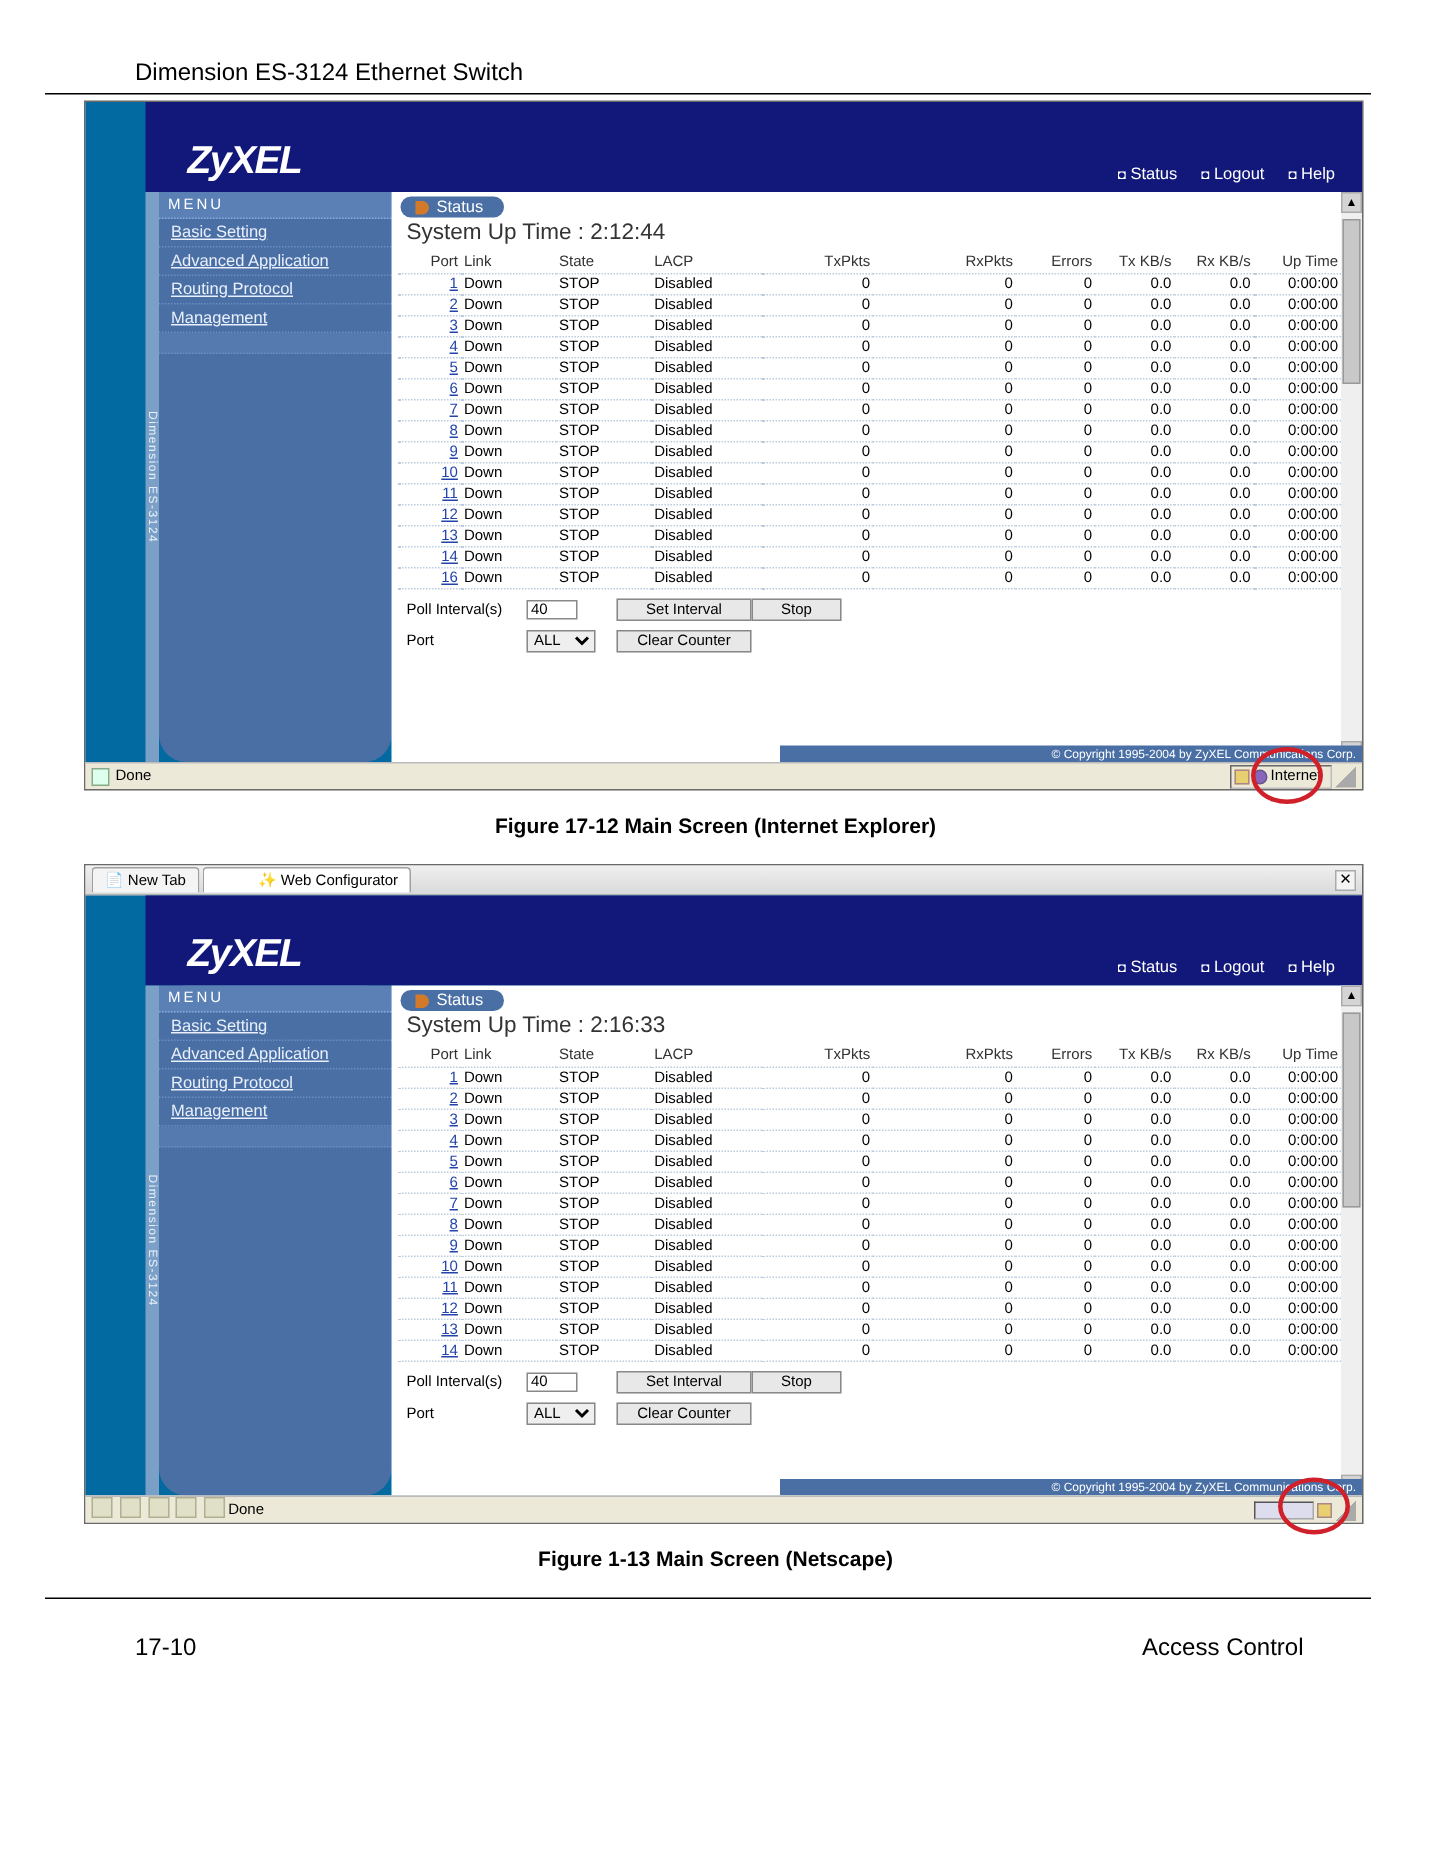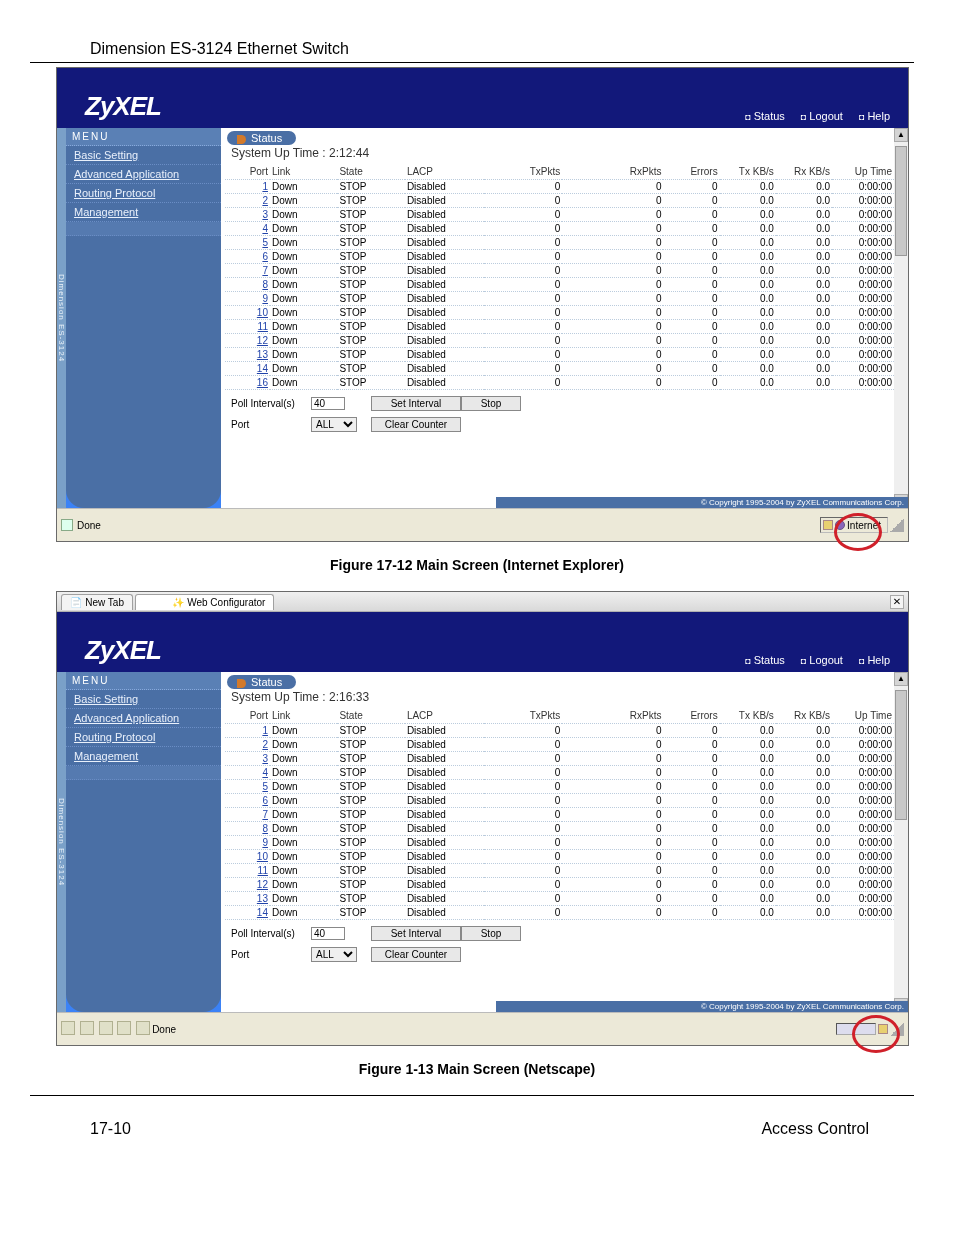--- a/index.html
+++ b/index.html
@@ -64,22 +64,23 @@
     width: 14px; height: 14px;
     border: 1px solid #aaa;
     text-align: center;
     line-height: 12px;
     font-size: 10px;
     background:#f4f4f4;
   }
 
   
   .app {
-    background: #3b82f6;
+    background: #0369a1;
     position: relative;
+    padding-left: 40px;
   }
   .banner {
     background: #12187a;
     color: #fff;
     height: 60px;
     display: flex;
     align-items: flex-end;
     justify-content: space-between;
     padding: 0 18px 6px 28px;
   }
@@ -173,21 +174,21 @@
   .status-pill::before{
     content:"";
     display:inline-block;
     width:9px;height:9px;
     background:#d37a2a;
     border-radius:0 5px 5px 0;
     margin-right:5px;
     vertical-align:middle;
   }
   .up-time {
-    font-size: 12px;
+    font-size: 15px;
     color: #333;
     padding: 1px 0 4px 10px;
   }
 
   
   .tbl {
     width: calc(100% - 18px);
     border-collapse: collapse;
     font-size: 10px;
     margin-left: 4px;
@@ -252,21 +253,21 @@
     font-size: 8px;
     color:#fff;
     background:#4a6fa5;
     padding:1px 4px;
     width: 60%;
     text-align:right;
   }
 
   
   .ie-statusbar, .ns-statusbar {
-    height: 33px;
+    height: 18px;
     background: #ece9d8;
     border-top: 1px solid #bbb;
     display:flex;
     align-items:center;
     font-size:10px;
     padding: 0 4px;
     position: relative;
   }
   .ie-done-icon {
     width:12px;height:12px;

